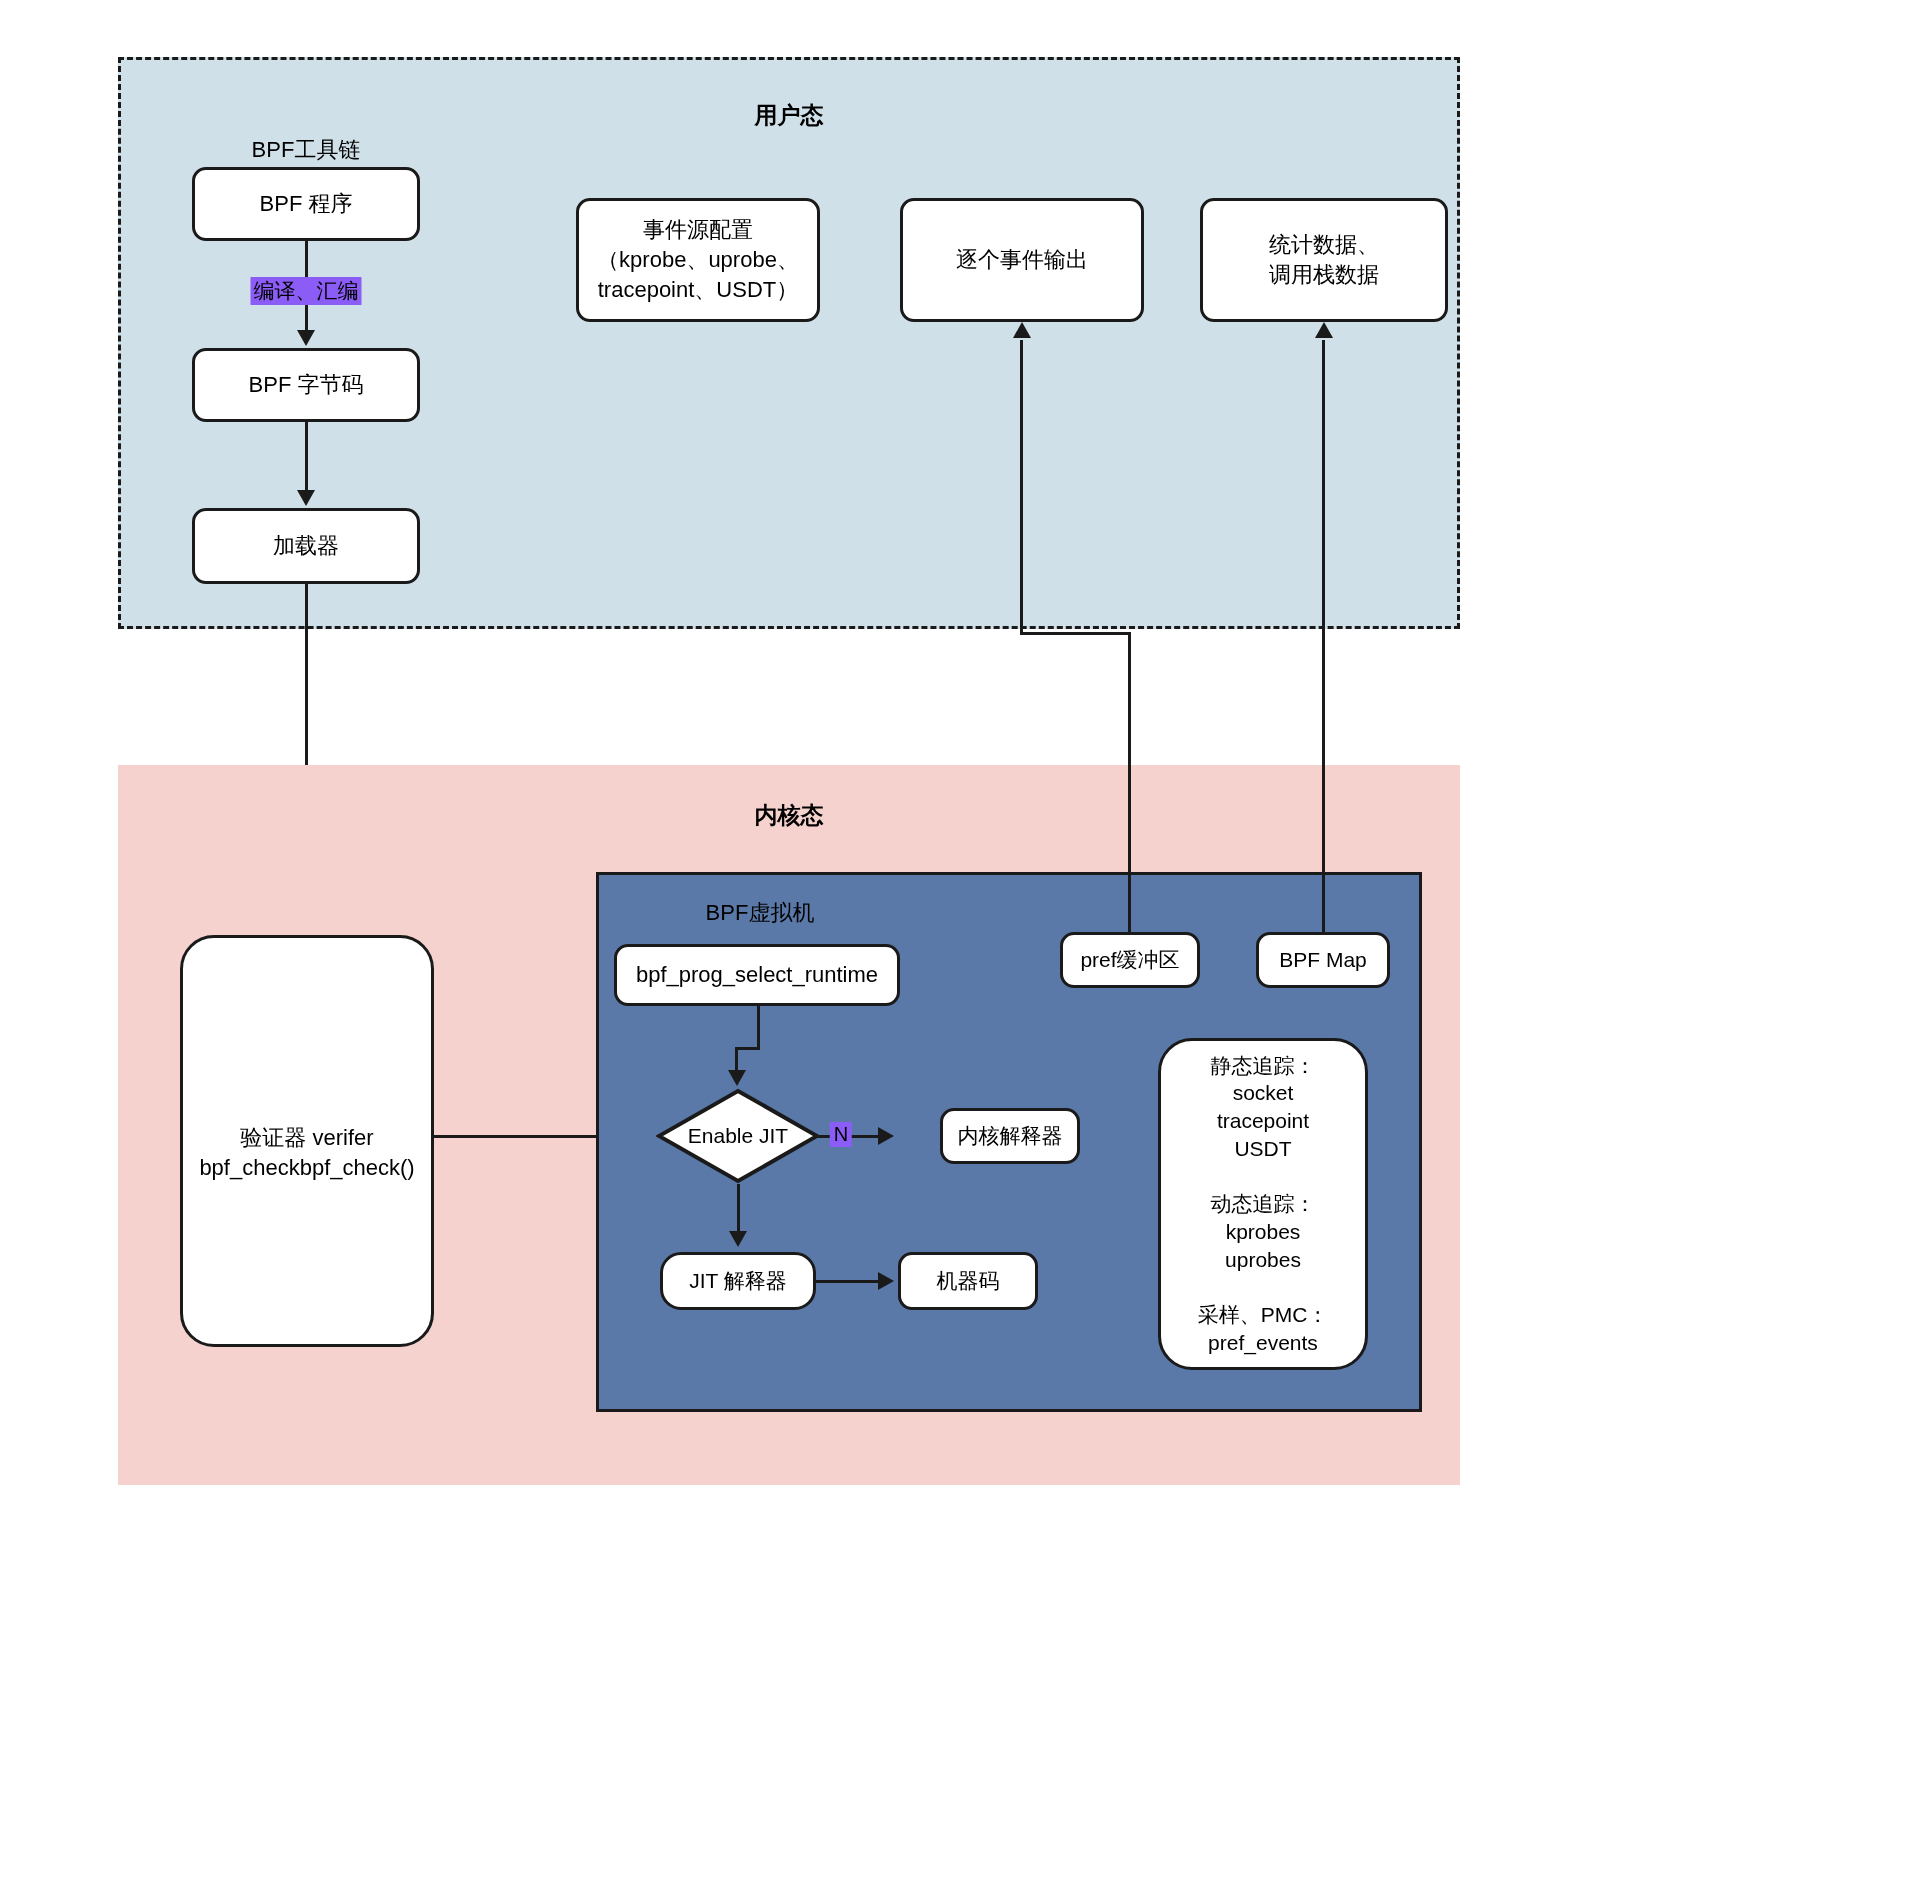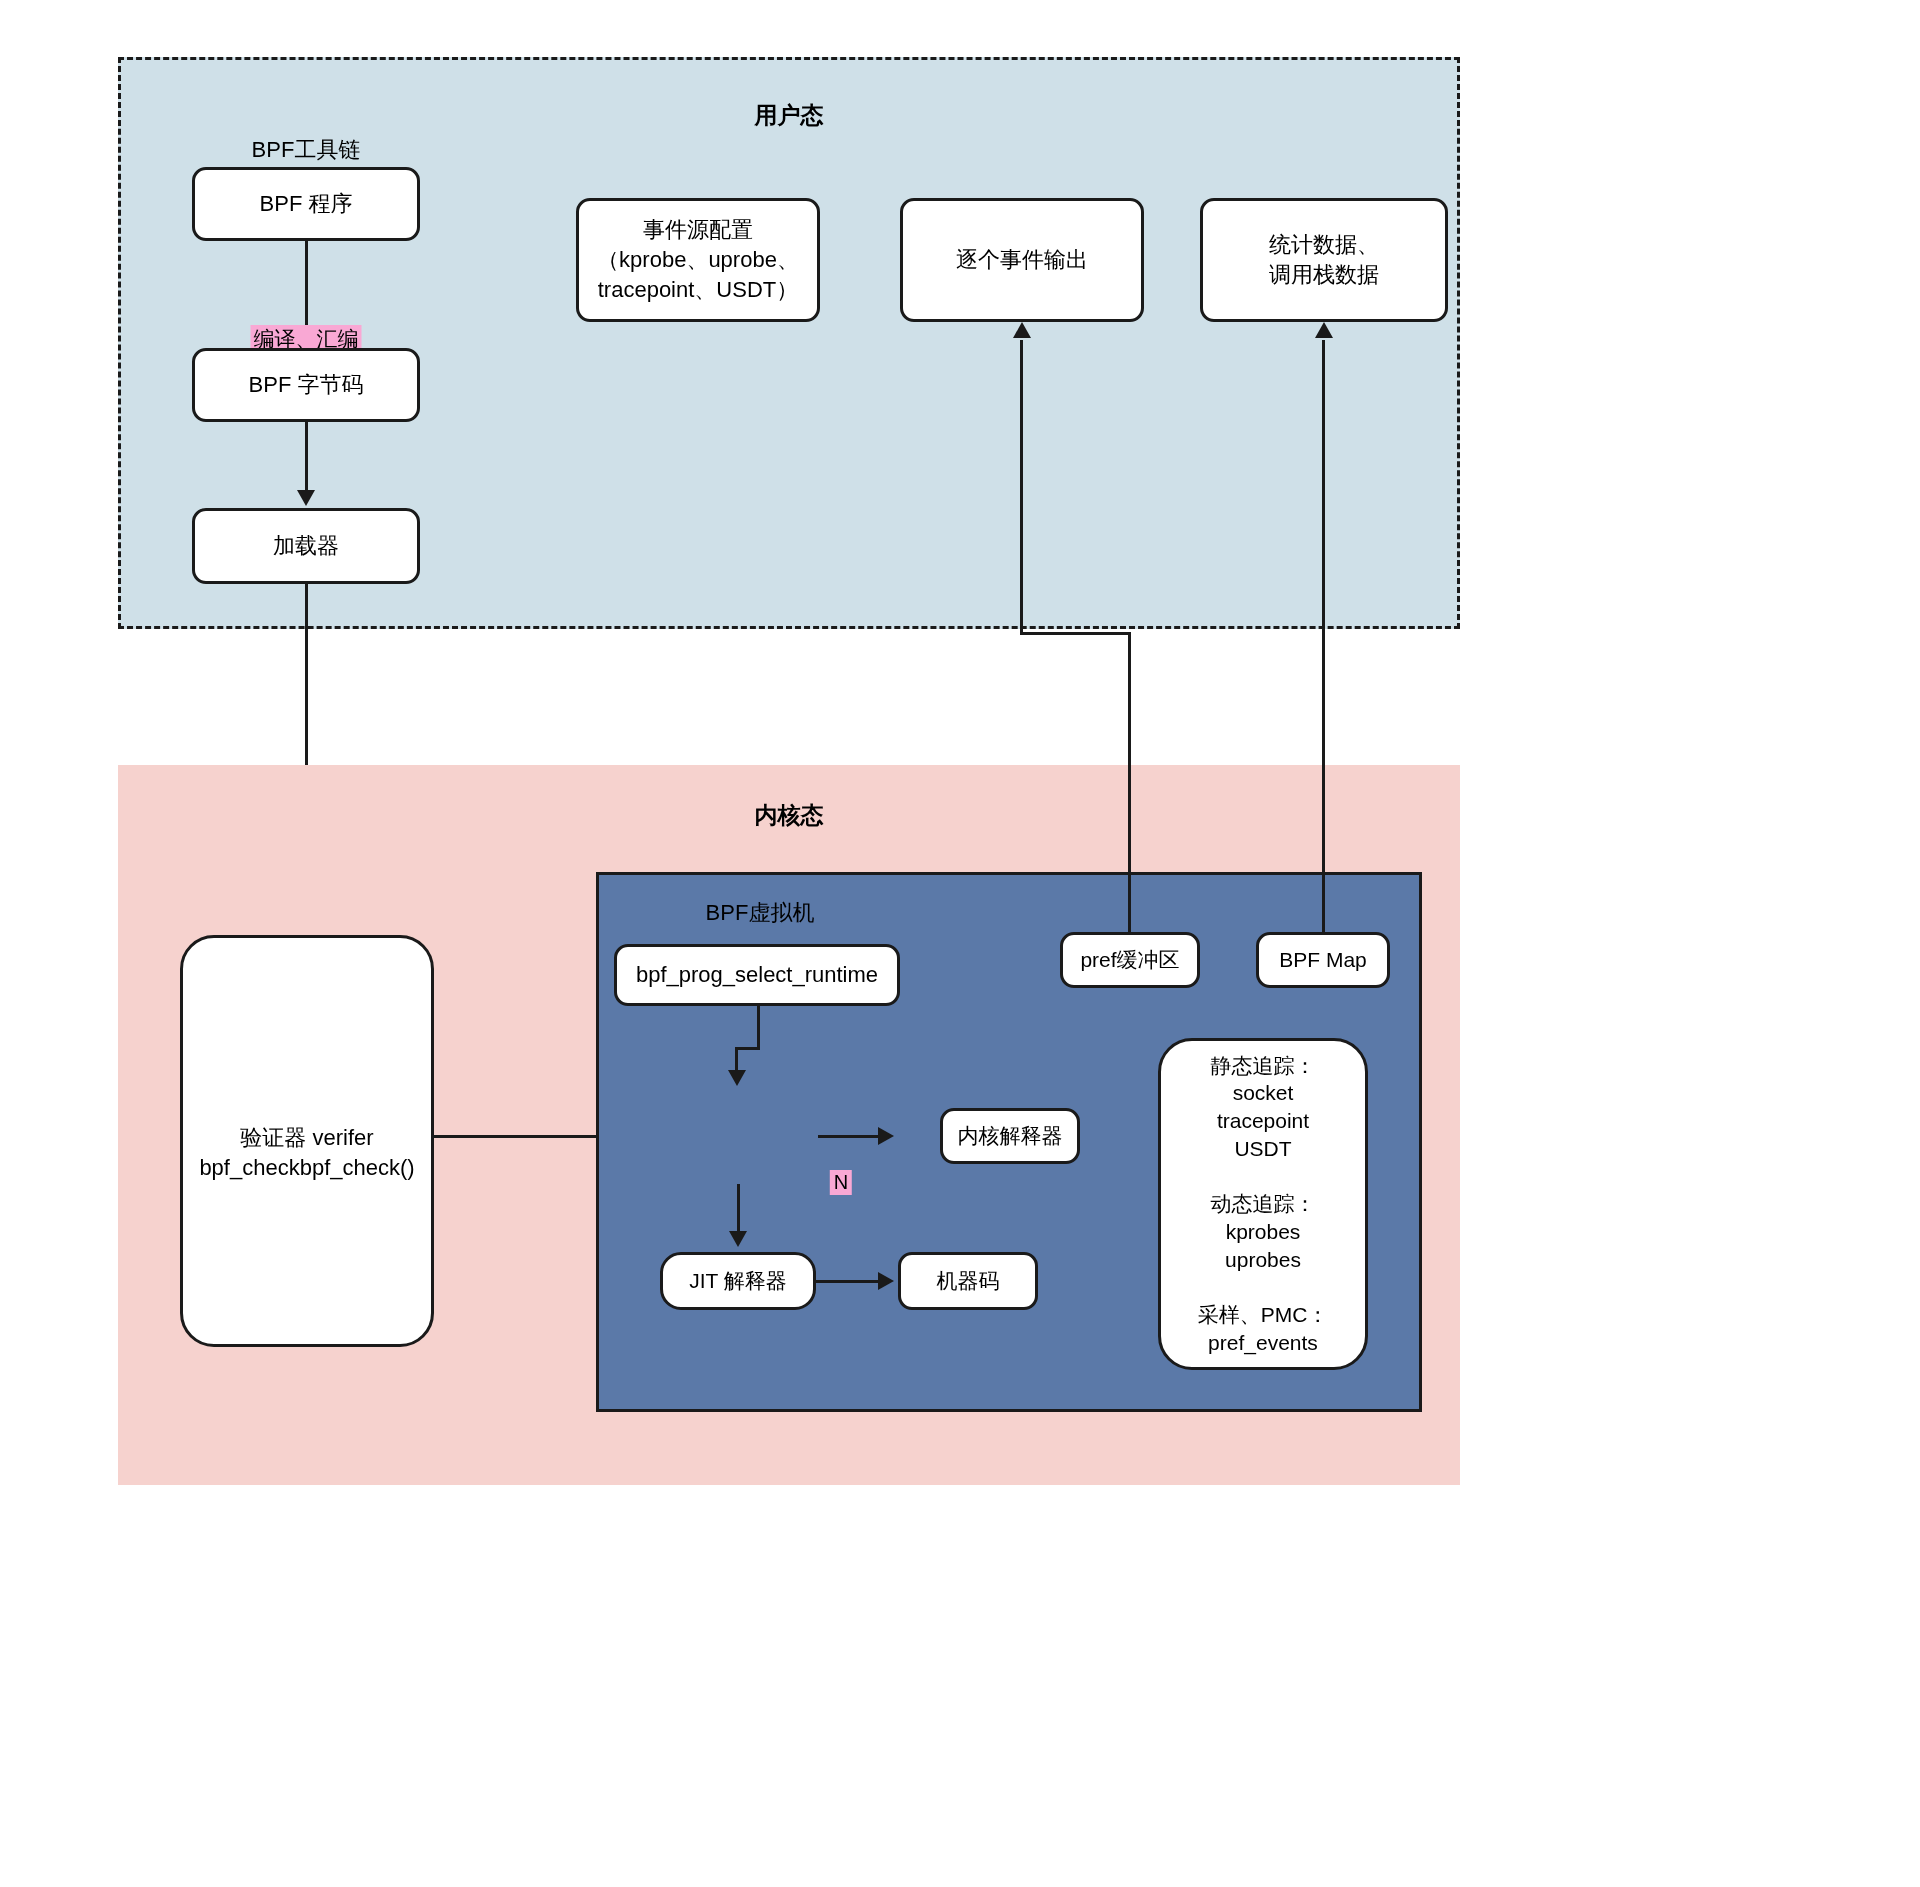--- a/index.html
+++ b/index.html
@@ -165,27 +165,26 @@
     border-bottom: 16px solid #1a1a1a;
   }
   .arrowhead.right {
     border-top: 9px solid transparent;
     border-bottom: 9px solid transparent;
     border-left: 16px solid #1a1a1a;
   }
 
   .edge-label {
     position: absolute;
-    background: #f9a8d4;
+    background: #8b5cf6;
     font-size: 21px;
     color: #000;
     white-space: nowrap;
     padding: 0 3px;
     transform: translateX(-50%);
-    margin-top: 48px;
   }
   .edge-label.small {
     font-size: 20px;
     padding: 1px 4px;
   }
 
   
   #brand {
     position: absolute;
     left: 1650px;
@@ -253,20 +252,26 @@
   <div class="region" id="vm-region"></div>
   <div class="group-title" id="vm-title">BPF虚拟机</div>
 
   <div class="node" id="n-bpf-prog-select">bpf_prog_select_runtime</div>
 
   <div class="edge v" style="left:757px; top:1006px; height:44px;"></div>
   <div class="edge h" style="left:735px; top:1047px; width:25px;"></div>
   <div class="edge v" style="left:735px; top:1047px; height:26px;"></div>
   <div class="arrowhead down" style="left:728px; top:1070px;"></div>
 
+  <div id="n-enable-jit">
+    <svg class="dia-shape" viewBox="0 0 164 96" preserveAspectRatio="none">
+      <polygon points="82,3 161,48 82,93 3,48" fill="#ffffff" stroke="#1a1a1a" stroke-width="4"></polygon>
+    </svg>
+    <div class="dia-label">Enable JIT</div>
+  </div>
 
   <div class="edge h" style="left:818px; top:1135px; width:62px;"></div>
   <div class="arrowhead right" style="left:878px; top:1127px;"></div>
   <div class="edge-label small" style="left:841px; top:1122px;">N</div>
 
   <div class="node small" id="n-kernel-interp">内核解释器</div>
 
   <div class="edge v" style="left:737px; top:1184px; height:49px;"></div>
   <div class="arrowhead down" style="left:729px; top:1231px;"></div>
 

